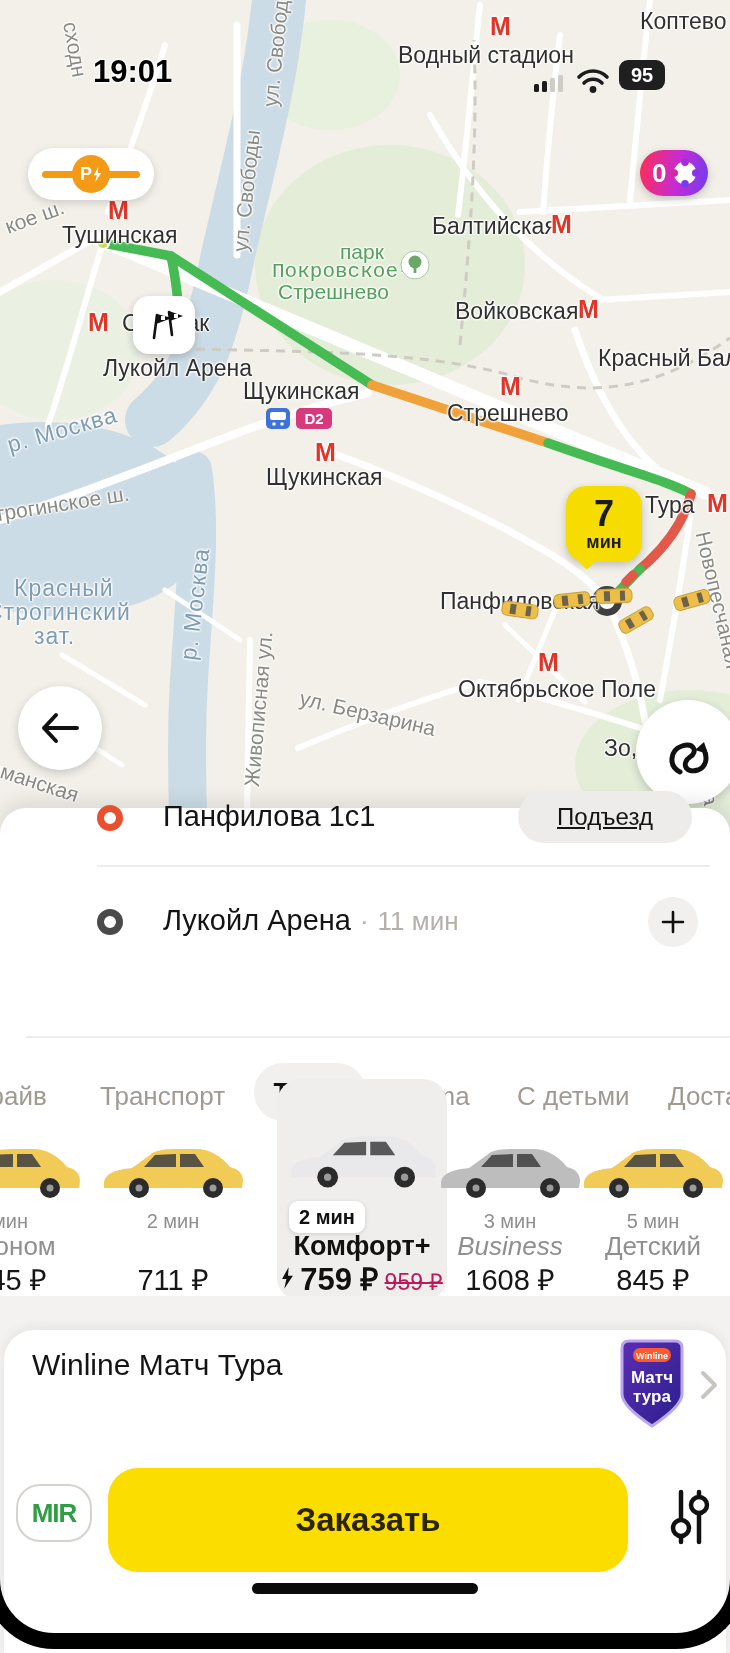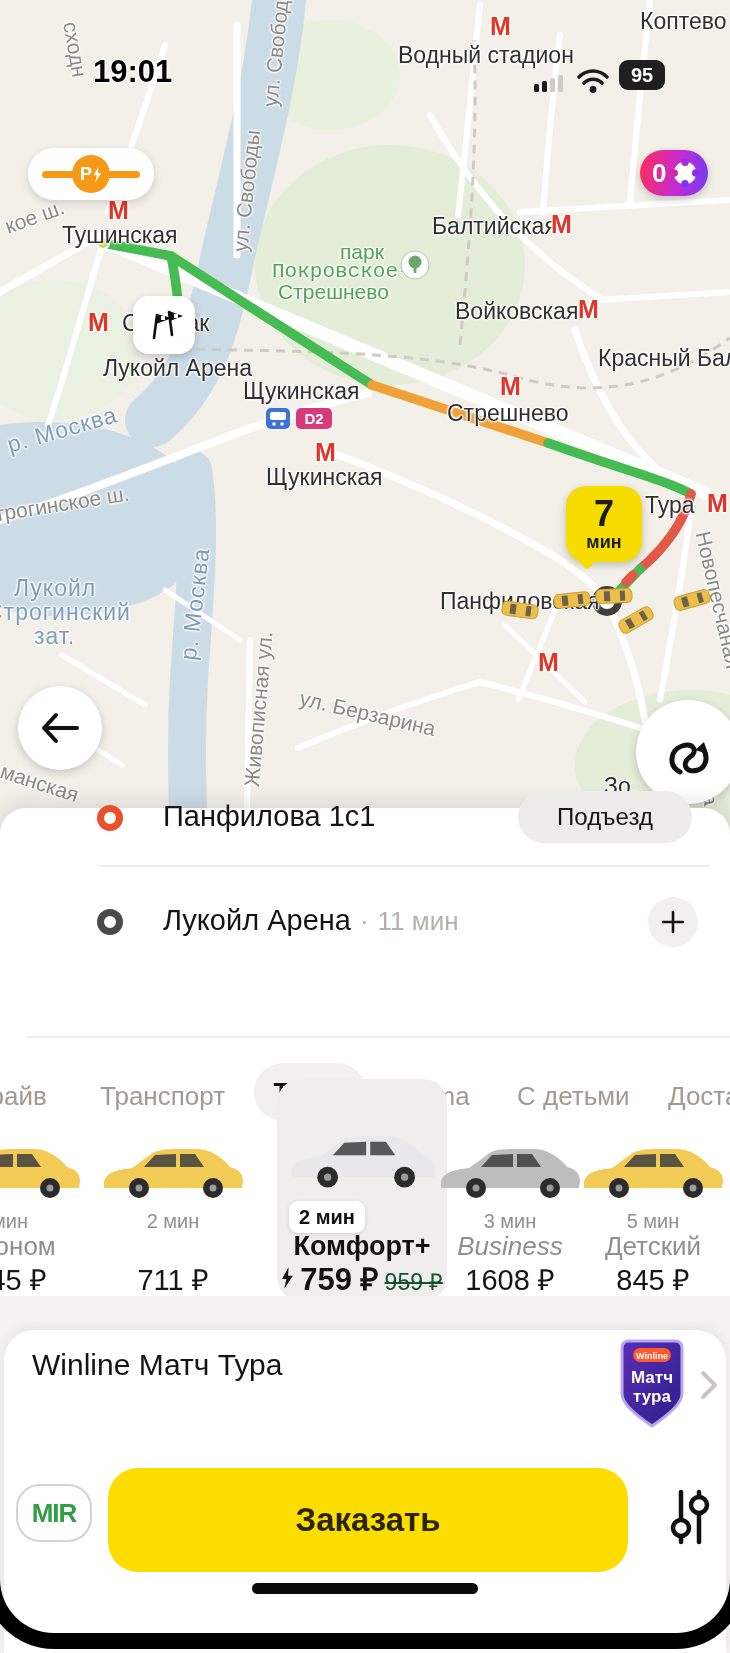--- a/index.html
+++ b/index.html
@@ -143,37 +143,38 @@
 
   <span class="metroM halo" style="left:315px;top:438px;">М</span>
   <span class="mlabel halo" style="left:266px;top:464px;">Щукинская</span>
 
   <span class="mlabel halo" style="left:645px;top:492px;">Тура</span>
   <span class="metroM halo" style="left:707px;top:489px;">М</span>
 
   <span class="mlabel halo" style="left:440px;top:588px;">Панфиловская</span>
 
   <span class="metroM halo" style="left:538px;top:648px;">М</span>
+  <span class="mlabel halo" style="left:458px;top:676px;">Октябрьское Поле</span>
 
   <span class="mlabel halo" style="left:640px;top:8px;">Коптево</span>
   <span class="plabel halo" style="left:340px;top:240px;">парк</span>
   <span class="plabel halo" style="left:272px;top:260px;font-family:Liberation Mono, monospace;">Покровское-</span>
   <span class="plabel halo" style="left:278px;top:280px;">Стрешнево</span>
   <div class="abs" style="left:400px;top:250px;z-index:2;">
     <svg width="30" height="30" viewBox="0 0 30 30">
         <circle cx="15" cy="15" r="14" fill="#fff" stroke="#a7cba7"></circle>
         <circle cx="15" cy="12" r="6.5" fill="#6aa86a"></circle>
         <rect x="13.6" y="16" width="2.8" height="7" fill="#6aa86a"></rect>
       </svg>
   </div>
   <span class="mlabel halo" style="left:103px;top:355px;">Лукойл Арена</span>
-  <span class="wlabel halo" style="left:14px;top:575px;">Лукойл</span>
+  <span class="wlabel halo" style="left:14px;top:575px;">Красный</span>
   <span class="wlabel halo" style="left:-14px;top:599px;">Строгинский</span>
   <span class="wlabel halo" style="left:34px;top:623px;">зат.</span>
-  <span class="mlabel halo" style="left:604px;top:735px;margin-top:38px;">Зо,</span>
+  <span class="mlabel halo" style="left:604px;top:735px;">Зо,</span>
 
   <span class="street halo" style="left:212px;top:30px;width:130px;transform:rotate(-84deg);transform-origin:center;">ул. Свободы</span>
   <span class="street halo" style="left:182px;top:175px;width:130px;transform:rotate(-84deg);transform-origin:center;">ул. Свободы</span>
   <span class="street halo" style="left:70px;top:10px;transform:rotate(80deg);transform-origin:left center;">сходн</span>
   <span class="street halo" style="left:4px;top:205px;transform:rotate(-20deg);">кое ш.</span>
   <span class="wlabel halo" style="left:8px;top:432px;transform:rotate(-16deg);transform-origin:left center;">р. Москва</span>
   <span class="wlabel halo" style="left:140px;top:592px;width:110px;transform:rotate(-83deg);transform-origin:center;">р. Москва</span>
   <span class="street halo" style="left:-20px;top:505px;transform:rotate(-9deg);transform-origin:left center;">Строгинское ш.</span>
   <span class="street halo" style="left:300px;top:686px;transform:rotate(13deg);transform-origin:left center;">ул. Берзарина</span>
   <span class="street halo" style="left:188px;top:705px;width:140px;transform:rotate(-85deg);transform-origin:center;">Живописная ул.</span>
@@ -252,21 +253,21 @@
   <div class="abs" style="left:619px;top:60px;width:46px;height:30px;background:#1f1f1f;border-radius:9px;display:flex;align-items:center;justify-content:center;z-index:7;">
     <span style="color:#fff;font-size:20px;font-weight:700;">95</span>
   </div>
 </div>
 
 <div class="abs" style="left:0;top:808px;width:730px;height:845px;background:#fff;border-radius:26px 26px 0 0;box-shadow:0 -6px 20px rgba(0,0,0,.10);z-index:10;"></div>
 
 <div class="abs" style="left:97px;top:805px;width:26px;height:26px;border:7.5px solid #e8502e;border-radius:50%;box-sizing:border-box;z-index:11;"></div>
 <span class="abs" style="left:163px;top:800px;font-size:29px;color:#141414;z-index:11;">Панфилова 1с1</span>
 <div class="abs" style="left:518px;top:791px;width:174px;height:52px;background:#edecea;border-radius:26px;display:flex;align-items:center;justify-content:center;z-index:11;">
-  <span style="font-size:24px;color:#141414;">Подъезд</span>
+  <span style="font-size:24px;color:#141414;text-decoration:underline;">Подъезд</span>
 </div>
 <div class="abs" style="left:97px;top:865px;width:613px;height:2px;background:#ededed;z-index:11;"></div>
 
 <div class="abs" style="left:97px;top:909px;width:26px;height:26px;border:7.5px solid #4a4a4a;border-radius:50%;box-sizing:border-box;z-index:11;"></div>
 <div class="abs" style="left:163px;top:904px;display:flex;align-items:baseline;gap:9px;z-index:11;">
   <span style="font-size:29px;color:#141414;">Лукойл Арена</span>
   <span style="font-size:26px;color:#b5b0a9;">·</span>
   <span style="font-size:26px;color:#b5b0a9;">11 мин</span>
 </div>
 <div class="abs" style="left:648px;top:897px;width:50px;height:50px;border-radius:50%;background:#f1f0ee;display:flex;align-items:center;justify-content:center;z-index:11;">
@@ -322,21 +323,21 @@
     </svg>
   <div style="position:absolute;left:12px;top:122px;width:76px;height:32px;background:#fff;border-radius:9px;box-shadow:0 1px 4px rgba(0,0,0,.15);display:flex;align-items:center;justify-content:center;">
     <span style="font-size:20px;font-weight:700;color:#111;">2 мин</span>
   </div>
   <span style="position:absolute;top:152px;width:100%;text-align:center;font-size:27px;font-weight:700;color:#111;">Комфорт+</span>
   <div style="position:absolute;top:178px;width:100%;display:flex;align-items:baseline;justify-content:center;gap:6px;">
     <svg width="13" height="22" viewBox="0 0 12 20" style="align-self:center;">
         <path d="M7,0 L1,11 L5,11 L3,20 L11,8 L6.5,8 Z" fill="#111"></path>
       </svg>
     <span style="font-size:31px;font-weight:700;color:#111;white-space:nowrap;">759 ₽</span>
-    <span style="font-size:23px;color:#14532d;text-decoration:line-through;white-space:nowrap;">959 ₽</span>
+    <span style="font-size:23px;color:#be185d;text-decoration:line-through;white-space:nowrap;">959 ₽</span>
   </div>
 </div>
 
 <div class="abs" style="left:430px;top:1128px;width:160px;height:175px;z-index:11;">
   <svg width="150" height="62" viewBox="0 0 150 62" style="position:absolute;left:5px;top:12px;color:#bdbdbd;">
       <use href="#car-side"></use>
     </svg>
   <span class="card-eta" style="top:82px;">3 мин</span>
   <span class="card-name" style="top:103px;font-style:italic;">Business</span>
   <span class="card-price" style="top:131px;">1608 ₽</span>

